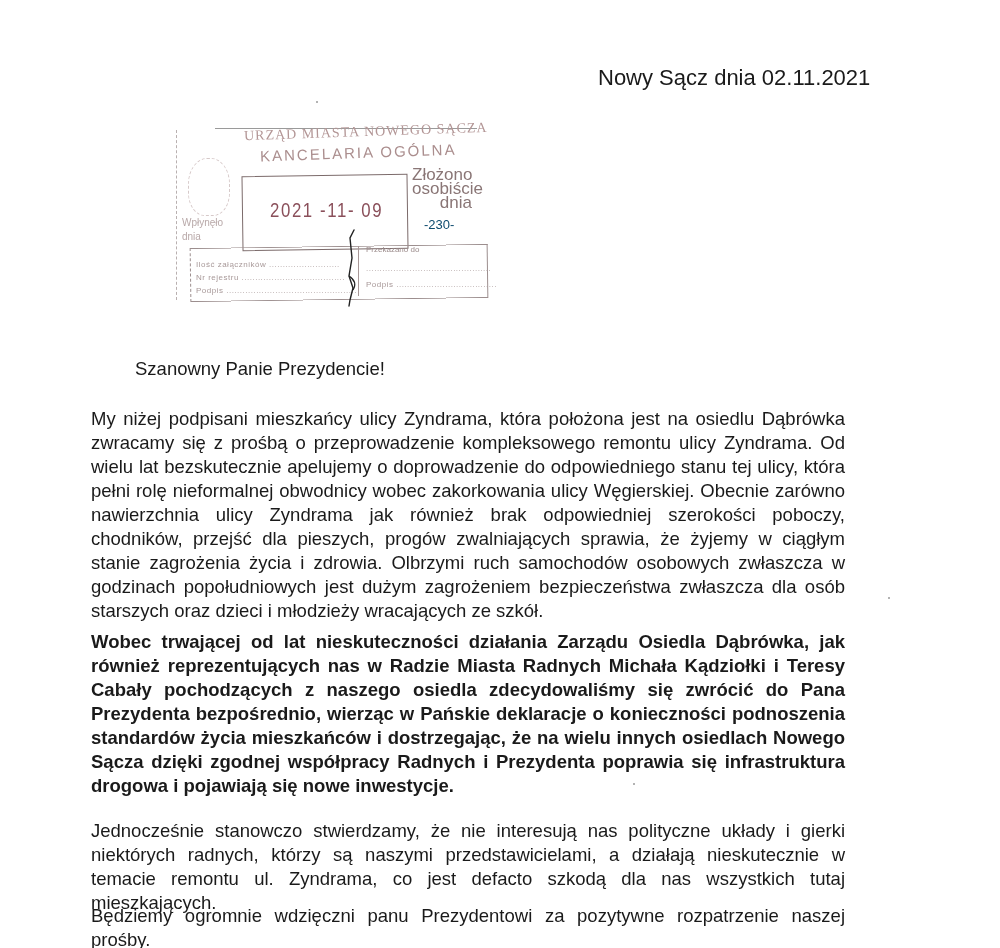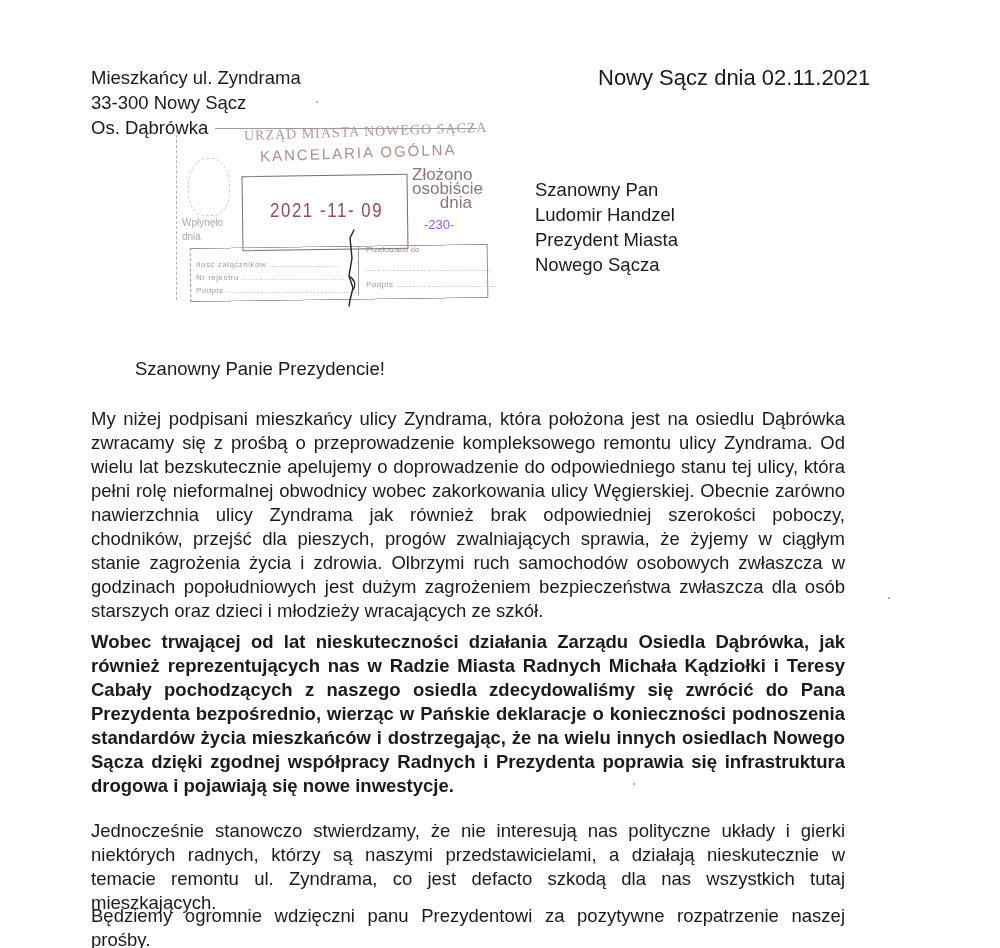--- a/index.html
+++ b/index.html
@@ -133,21 +133,21 @@
       font-size: 17px;
       line-height: 14px;
       color: #8a7676;
       text-align: right;
     }
     .stamp .number {
       position: absolute;
       left: 248px; top: 99px;
       font-family: "Liberation Sans", sans-serif;
       font-size: 13px;
-      color: #8b5cf6;
+      color: #0c4a6e;
       white-space: nowrap;
     }
     .stamp .lower-box {
       position: absolute;
       left: 14px; top: 128px;
       width: 296px; height: 52px;
       border: 1px solid #9c8e8e;
       border-left-style: dashed;
       transform: rotate(-0.8deg);
     }
@@ -205,35 +205,24 @@
       width: 2px; height: 2px;
       background: #9a9a9a;
       border-radius: 1px;
     }
   </style>
 </head>
 <body>
 
 <div class="page">
 
-  <div class="sender">
-    <div>Mieszkańcy ul. Zyndrama</div>
-    <div>33-300 Nowy Sącz</div>
-    <div>Os. Dąbrówka</div>
-  </div>
   <div class="sender-line-rule"></div>
 
   <div class="place-date">Nowy Sącz dnia 02.11.2021</div>
 
-  <div class="recipient">
-    <div>Szanowny Pan</div>
-    <div>Ludomir Handzel</div>
-    <div>Prezydent Miasta</div>
-    <div>Nowego Sącza</div>
-  </div>
 
   <div class="stamp">
     <div class="left-frame"></div>
     <div class="title1">URZĄD MIASTA NOWEGO SĄCZA</div>
     <div class="title2">KANCELARIA OGÓLNA</div>
     <div class="emblem"></div>
     <div class="wplynelo">Wpłynęło dnia</div>
     <div class="date-box"></div>
     <div class="date-text">2021 -11- 09</div>
     <div class="zlozono">

